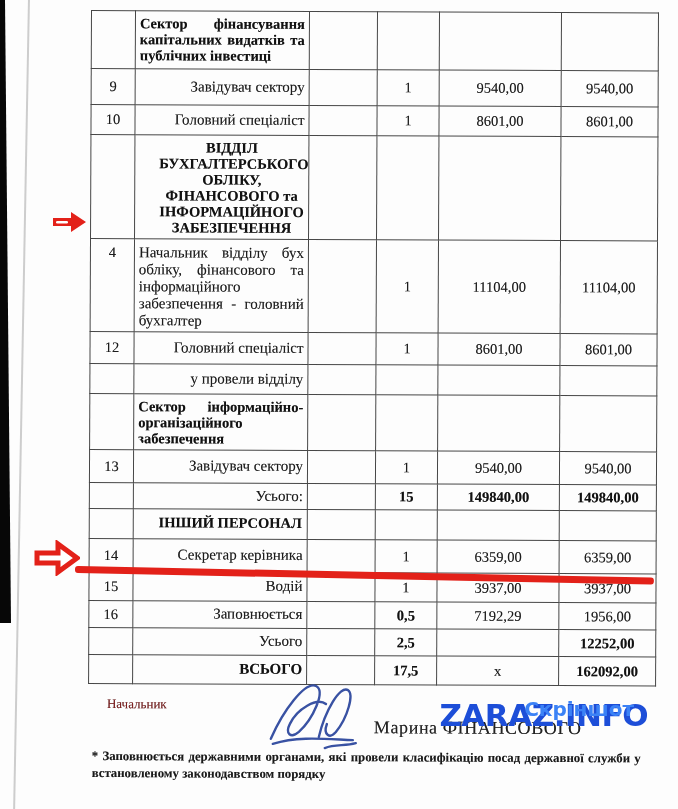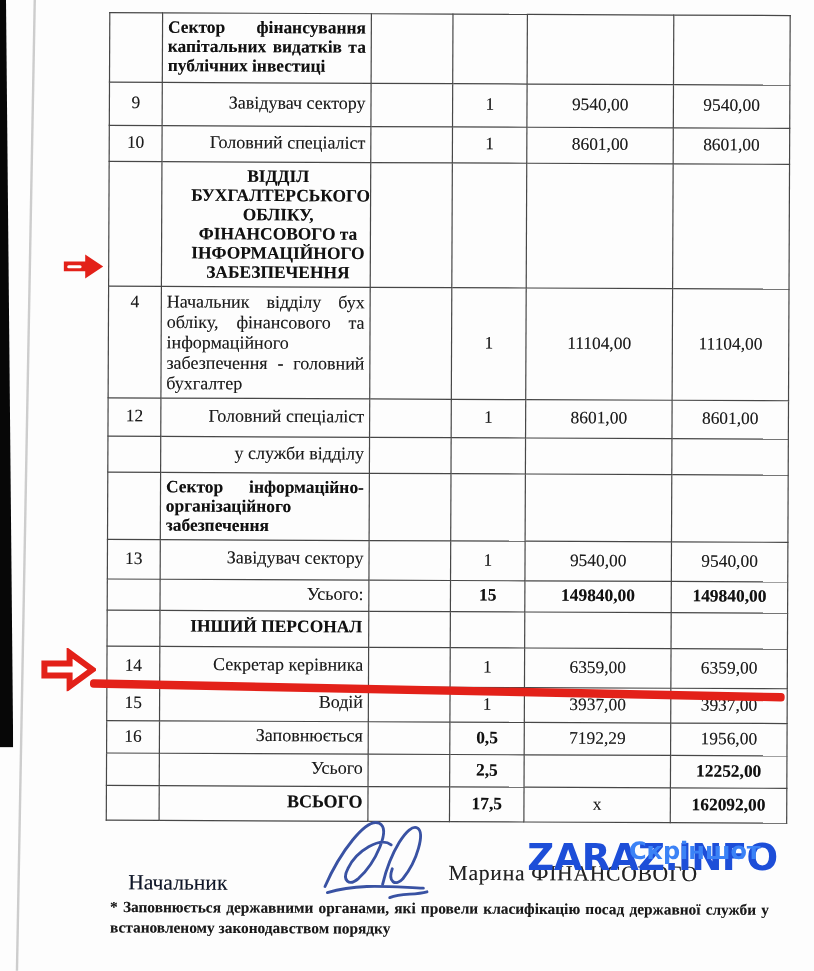--- a/index.html
+++ b/index.html
@@ -25,21 +25,21 @@
     vertical-align:middle;overflow:hidden;
     text-shadow:0 0 .5px rgba(20,20,20,.45);}
   td.num,td.count,td.salary,td.total{text-align:center;font-size:14.5px;}
   td.name{text-align:right;}
   td.b{font-weight:bold;color:#111;border-radius:22px;}
   td.align-center{text-align:center;padding-left:24px;}
   td.align-justify{text-align:justify;text-align-last:left;}
   tr.tall td.name,tr.tall td.num{vertical-align:top;padding-top:5px;}
   tr.sect td.name{font-size:14.5px;line-height:1.1;}
   
-  .official{position:absolute;left:110px;top:724px;font-size:18px;line-height:1.3;color:#0f172a;
+  .official{position:absolute;left:110px;top:696px;font-size:13px;line-height:1.3;color:#7f1d1d;
     text-shadow:0 0 .5px rgba(20,20,20,.45);}
   .signatory{position:absolute;left:377px;top:716px;font-size:18px;letter-spacing:.6px;color:#222;
     text-shadow:0 0 .5px rgba(20,20,20,.45);}
   .signature{position:absolute;left:266px;top:676px;}
   .footnote{position:absolute;left:95px;top:748px;width:549px;
     font-size:12.8px;font-weight:bold;line-height:1.32;color:#1a1a1a;
     text-shadow:0 0 .4px rgba(20,20,20,.4);}
   .footnote .l1{text-align:justify;text-align-last:justify;}
   .footnote .l2{text-align:left;}
   
@@ -114,21 +114,21 @@
         <tr style="height: 32px;">
           <td class="num">12</td>
           <td class="name">Головний спеціаліст</td>
           <td class="spare"></td>
           <td class="count">1</td>
           <td class="salary">8601,00</td>
           <td class="total">8601,00</td>
         </tr>
         <tr style="height: 30px;">
           <td class="num"></td>
-          <td class="name">у служби відділу</td>
+          <td class="name">у провели відділу</td>
           <td class="spare"></td>
           <td class="count"></td>
           <td class="salary"></td>
           <td class="total"></td>
         </tr>
         <tr class="tall sect" style="height: 44px;">
           <td class="num"></td>
           <td class="name b align-justify">Сектор інформаційно-організаційного забезпечення</td>
           <td class="spare"></td>
           <td class="count"></td>

